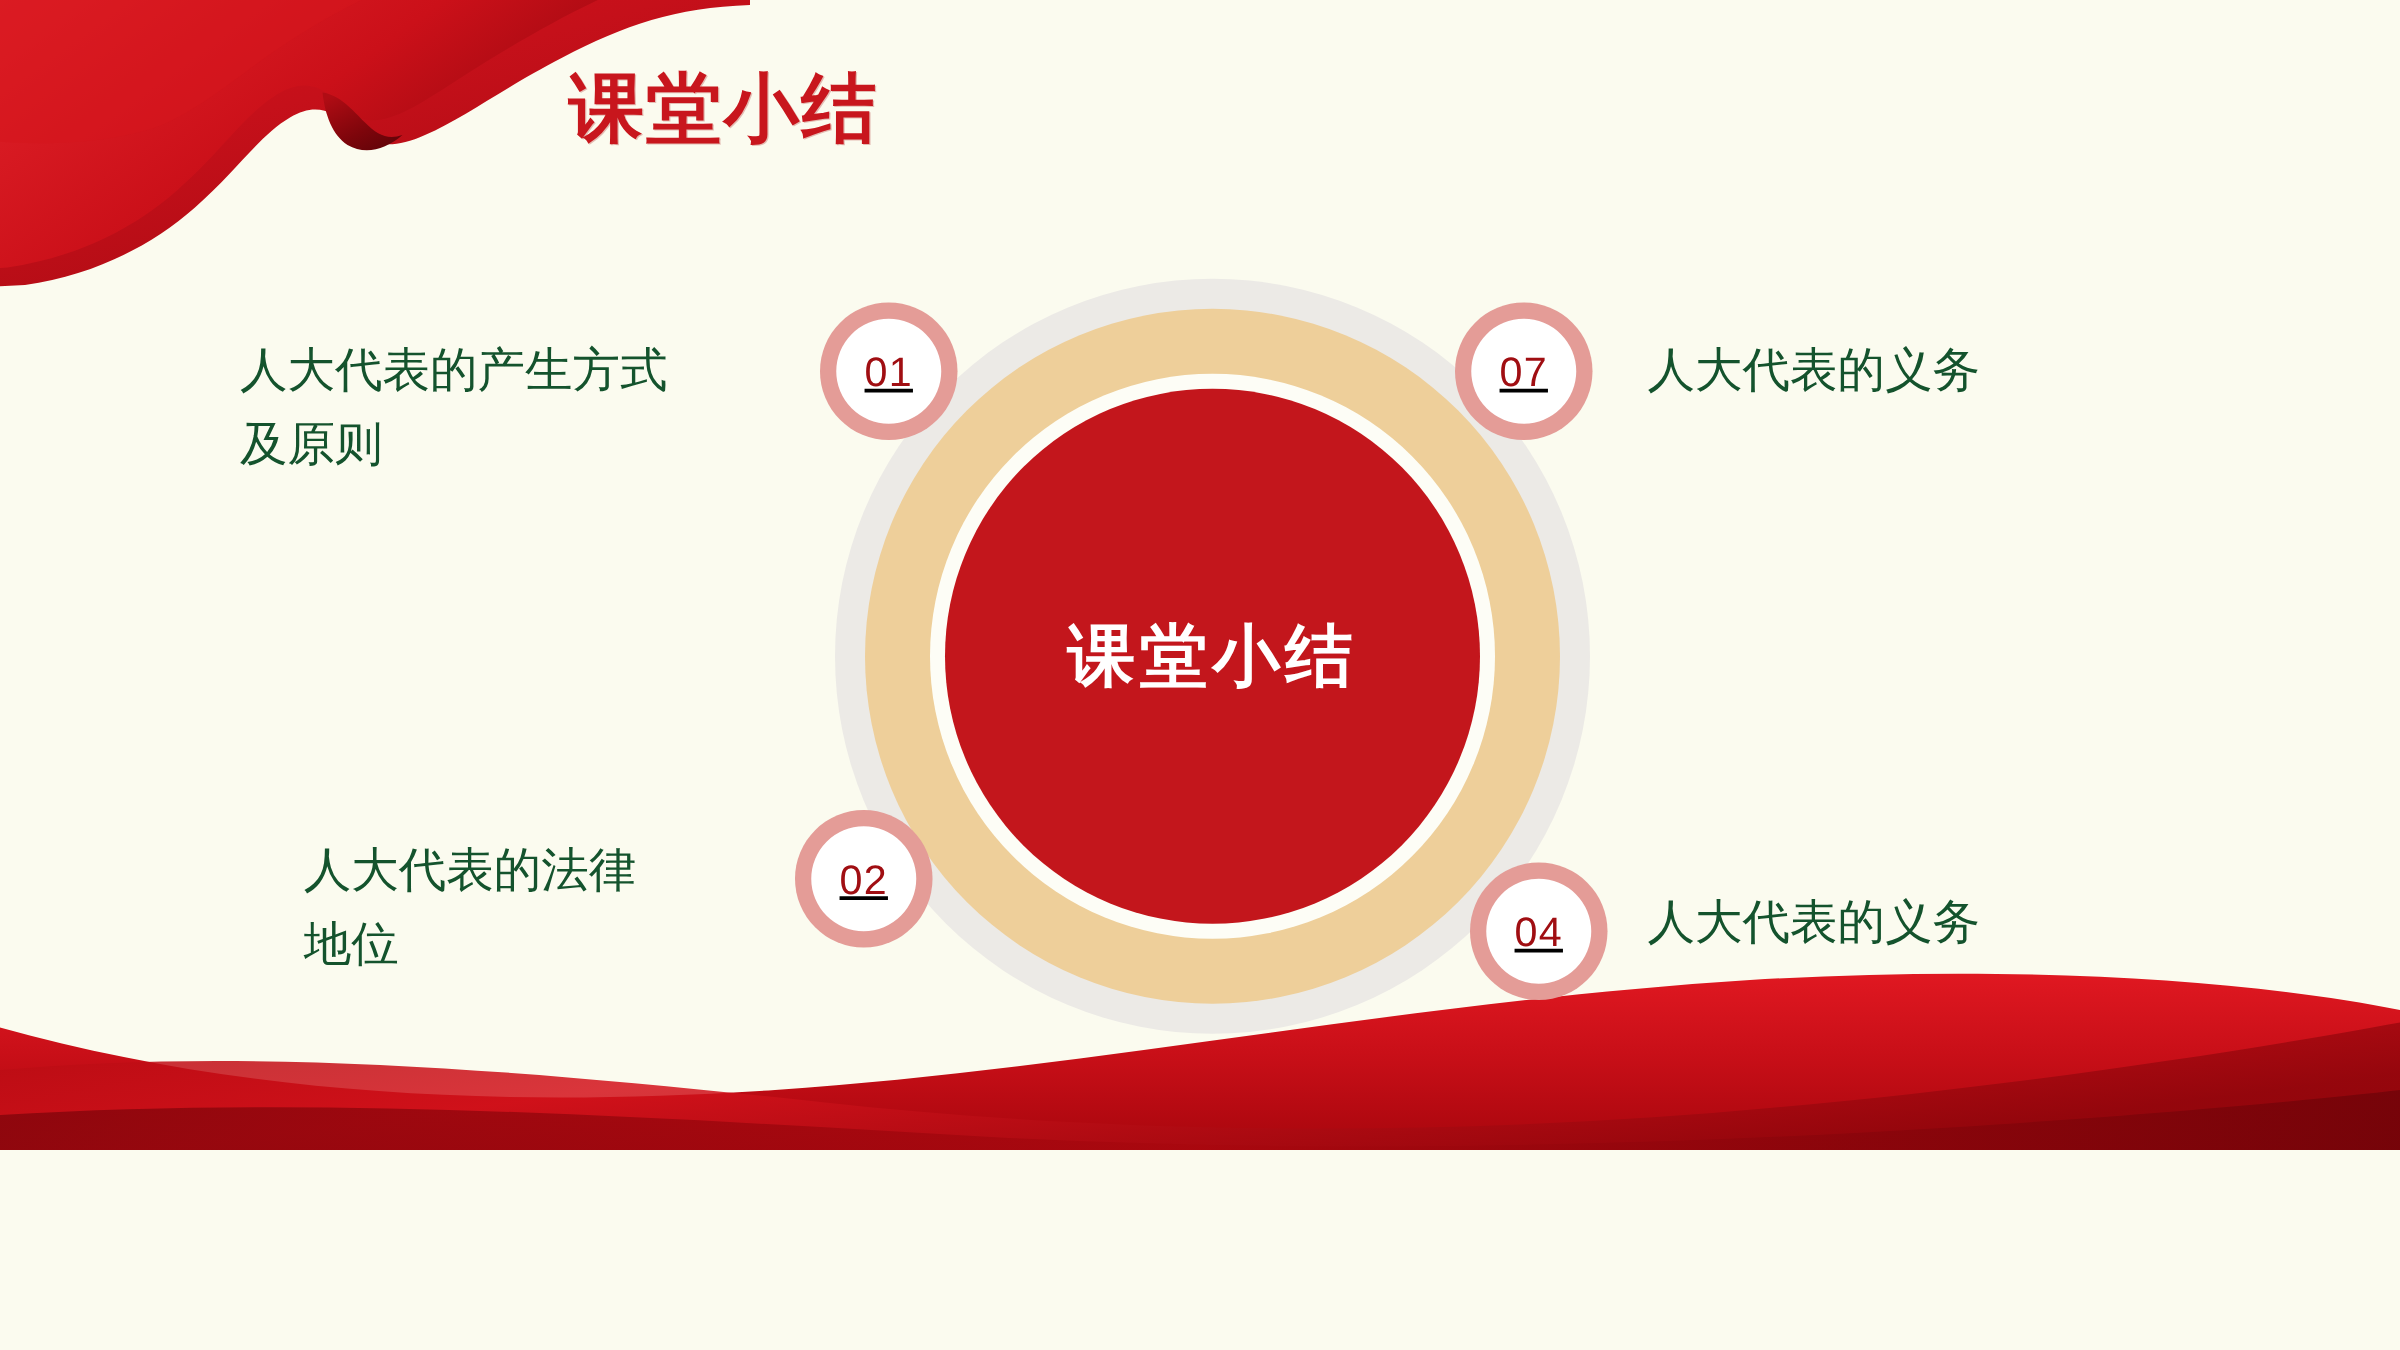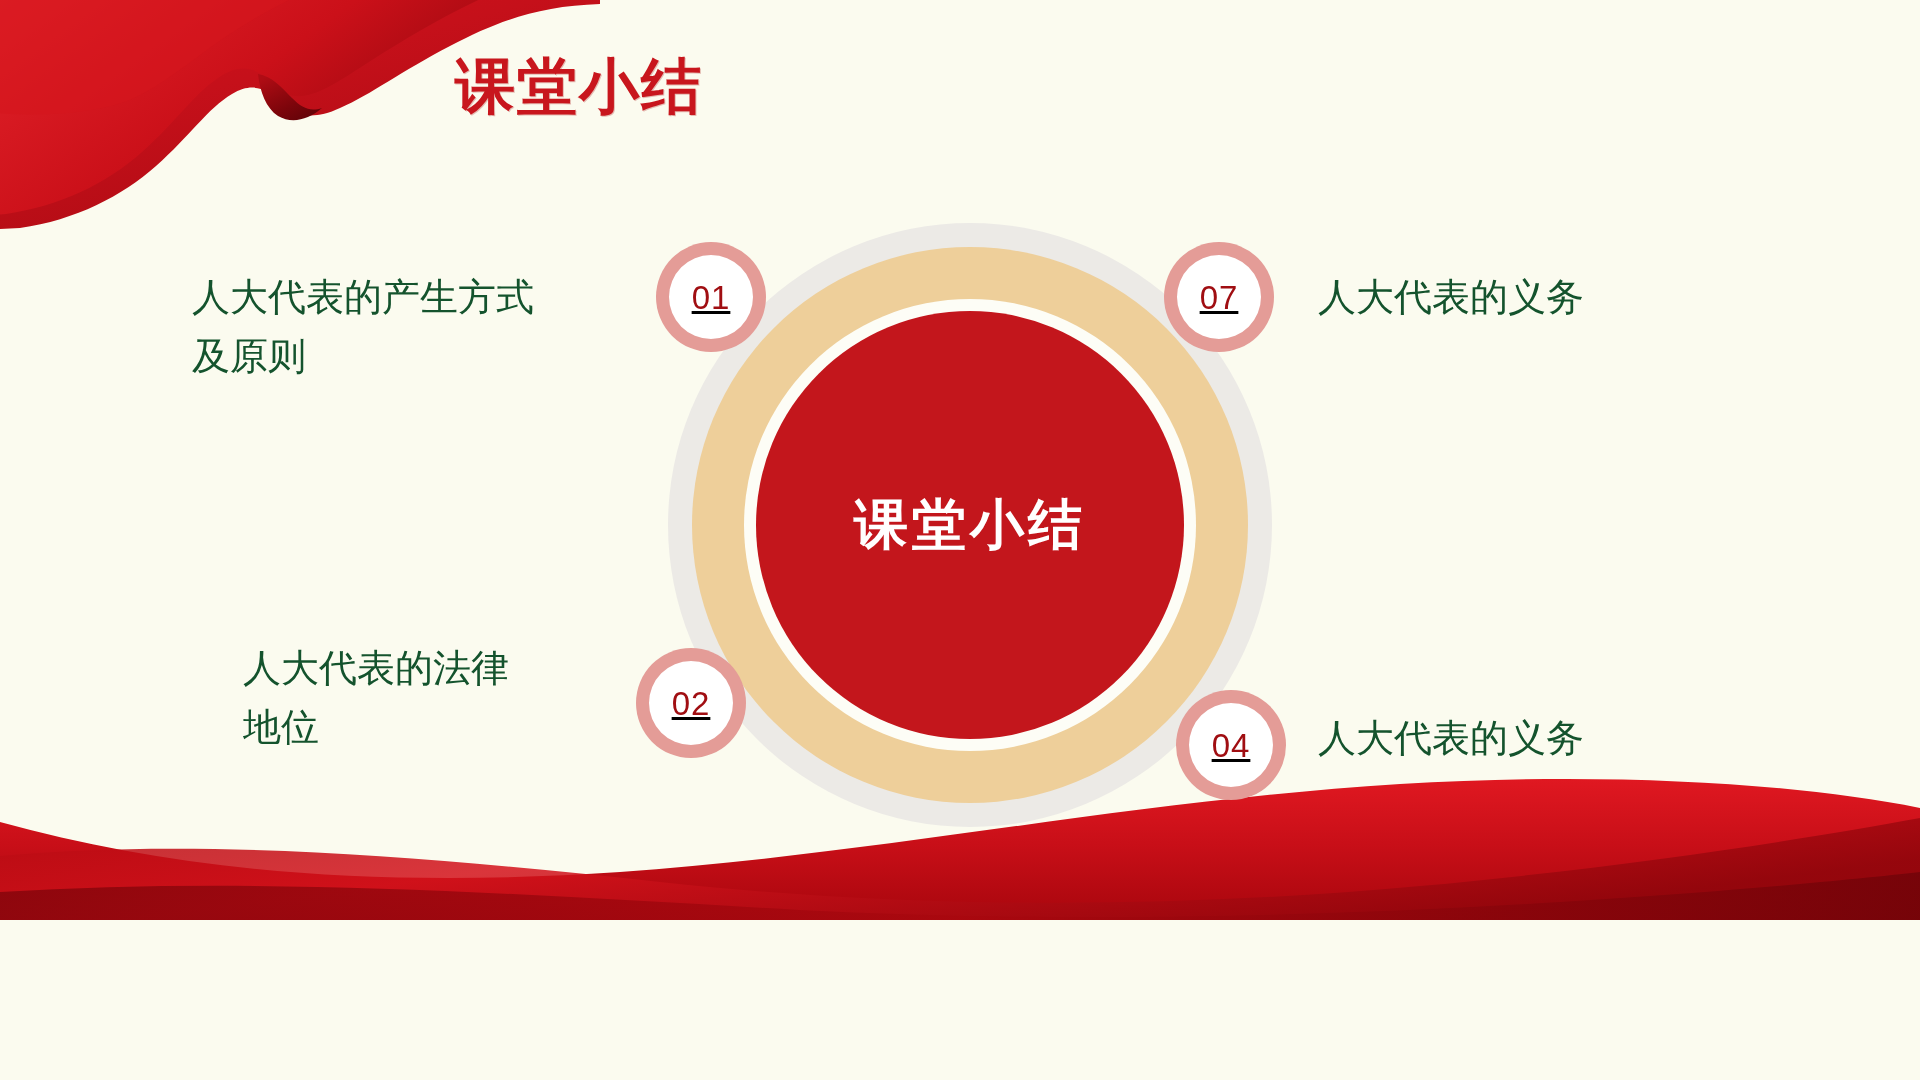--- a/index.html
+++ b/index.html
@@ -136,21 +136,21 @@
 
   
   .label {
     position: absolute;
     color: #14532d;
     font-size: 38px;
     line-height: 1.55;
     white-space: pre-line;
   }
   .label-01 { left: 192px; top: 268px; width: 470px; text-align: left; }
-  .label-02 { left: 243px; top: 639px; width: 400px; text-align: left; }
+  .label-02 { left: 243px; top: 668px; width: 400px; text-align: left; }
   .label-03 { left: 1318px; top: 268px; width: 480px; text-align: left; }
   .label-04 { left: 1318px; top: 712px; width: 480px; text-align: left; font-family: Liberation Mono, monospace; }
 </style>
 </head>
 <body>
 
 <div id="slide">
 
   <svg class="ribbon-top" viewBox="0 0 620 260" preserveAspectRatio="none">
     <defs>

